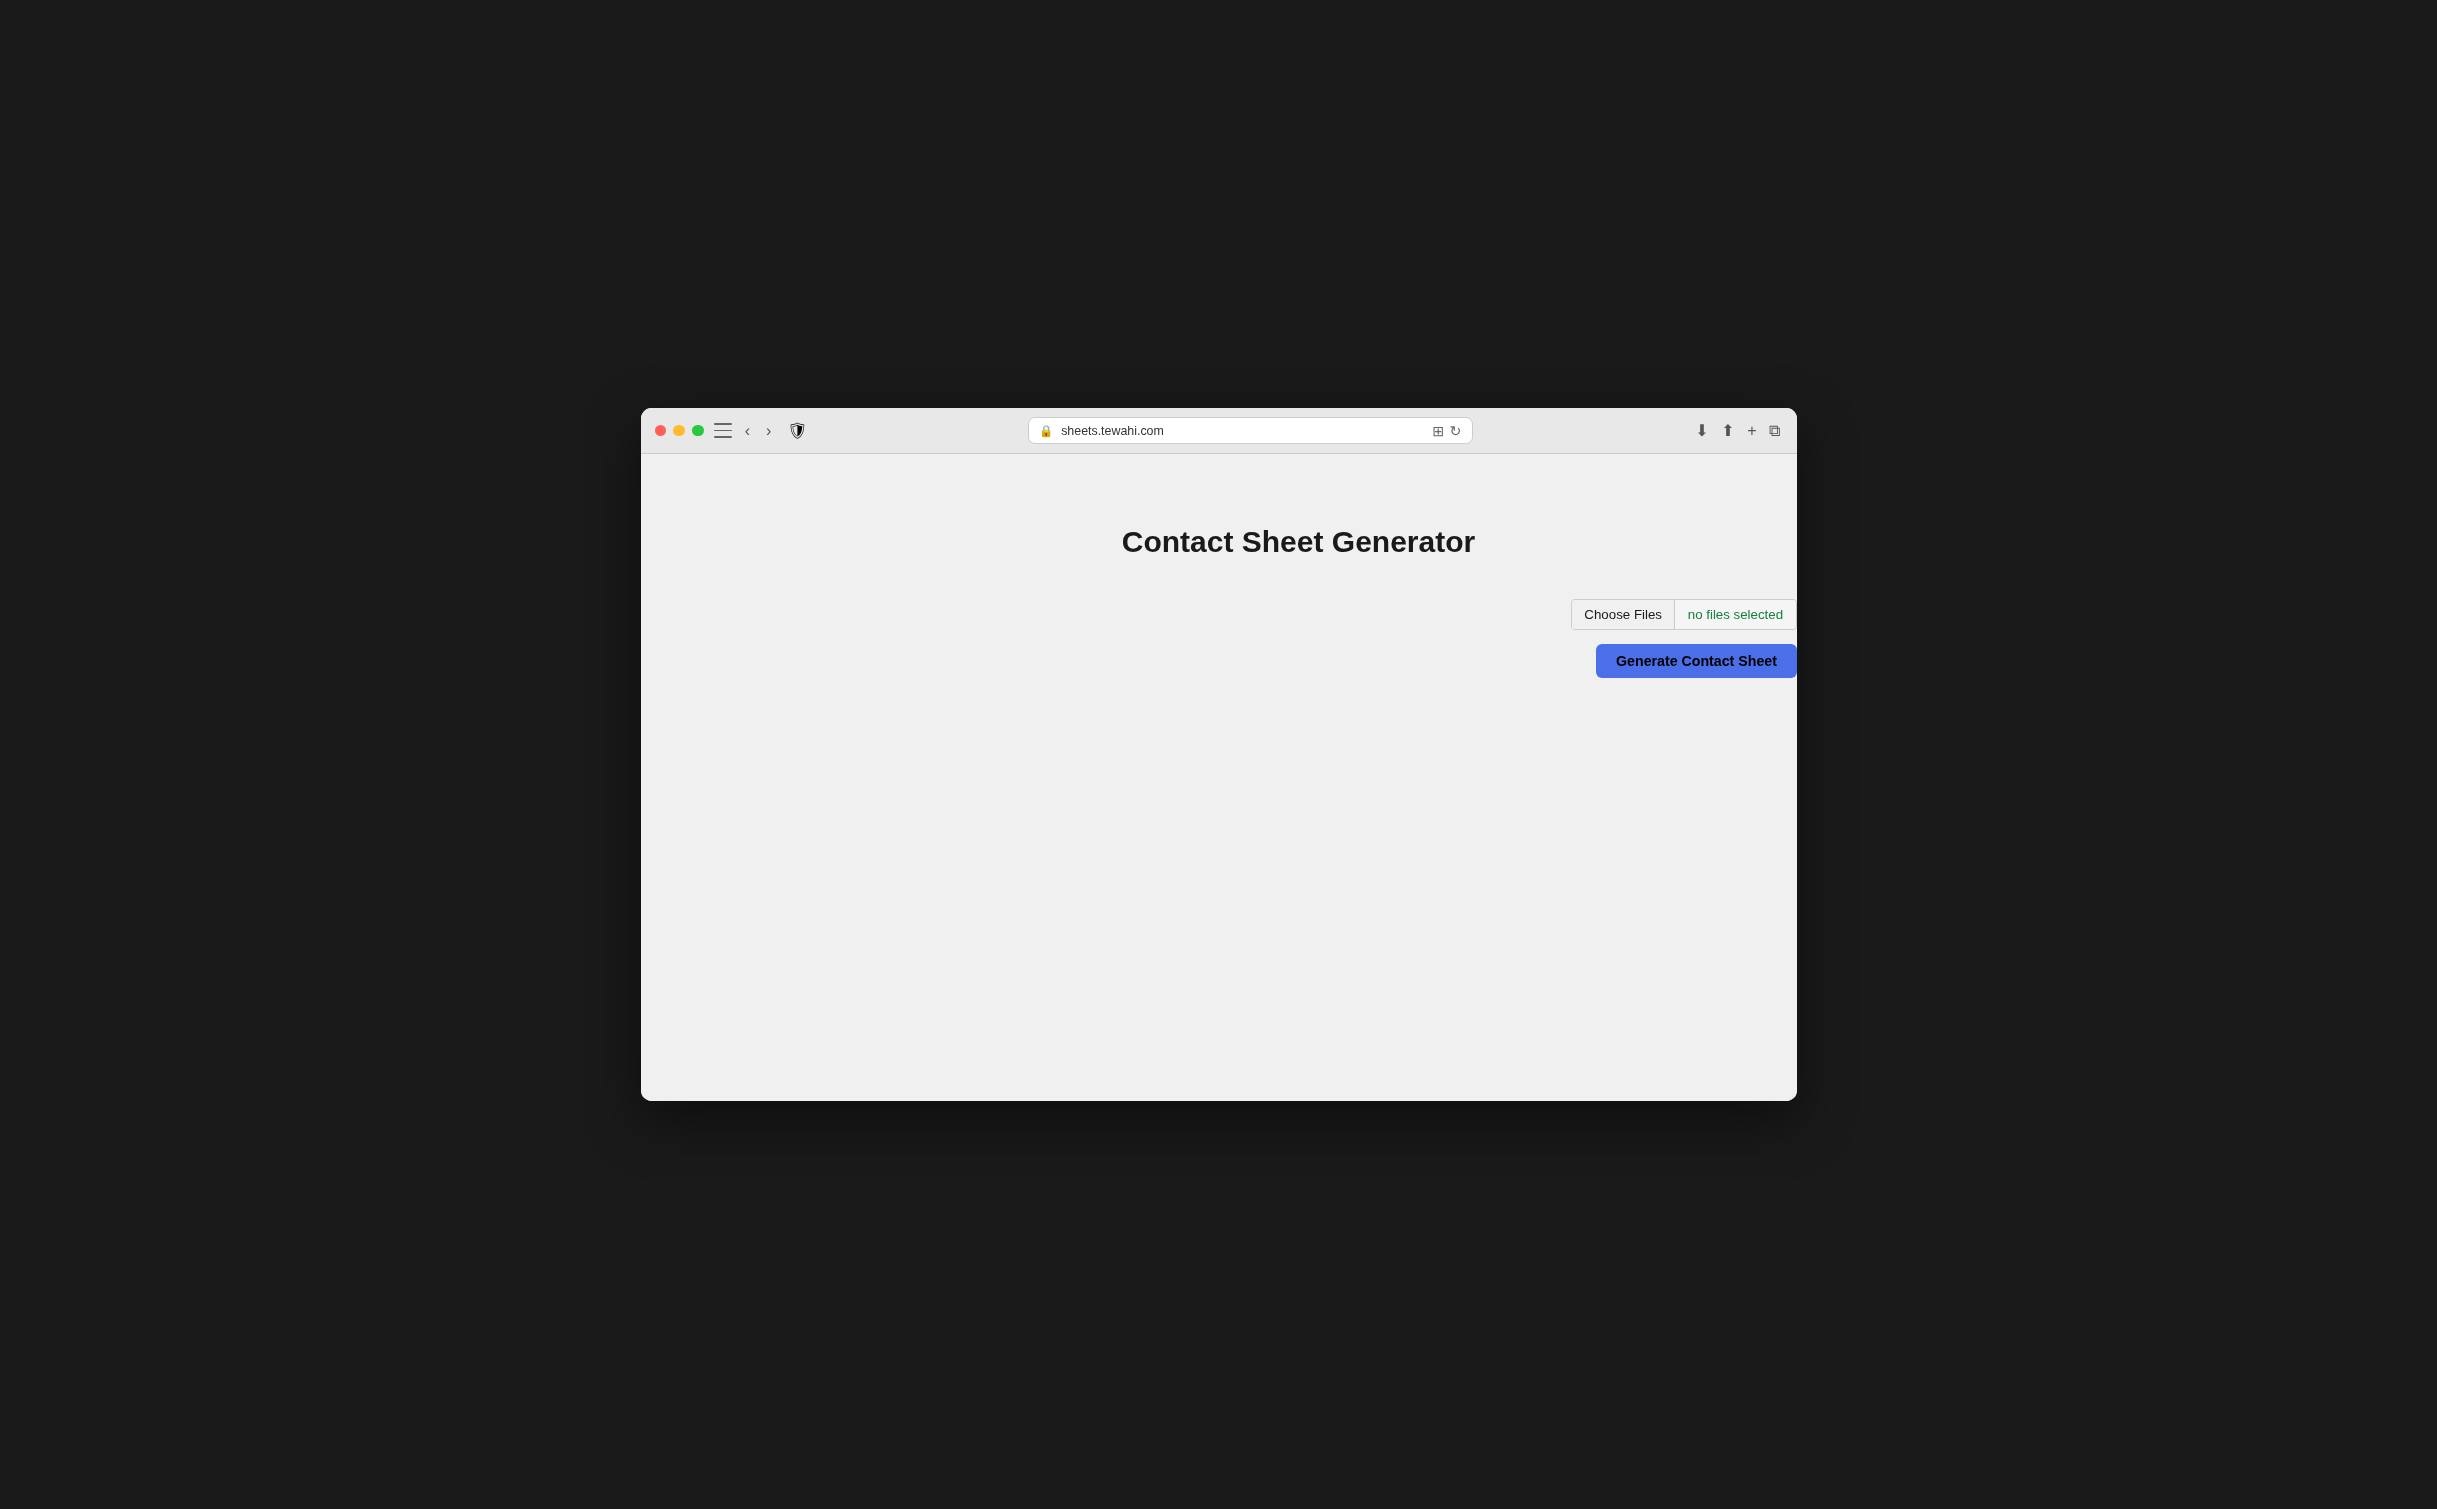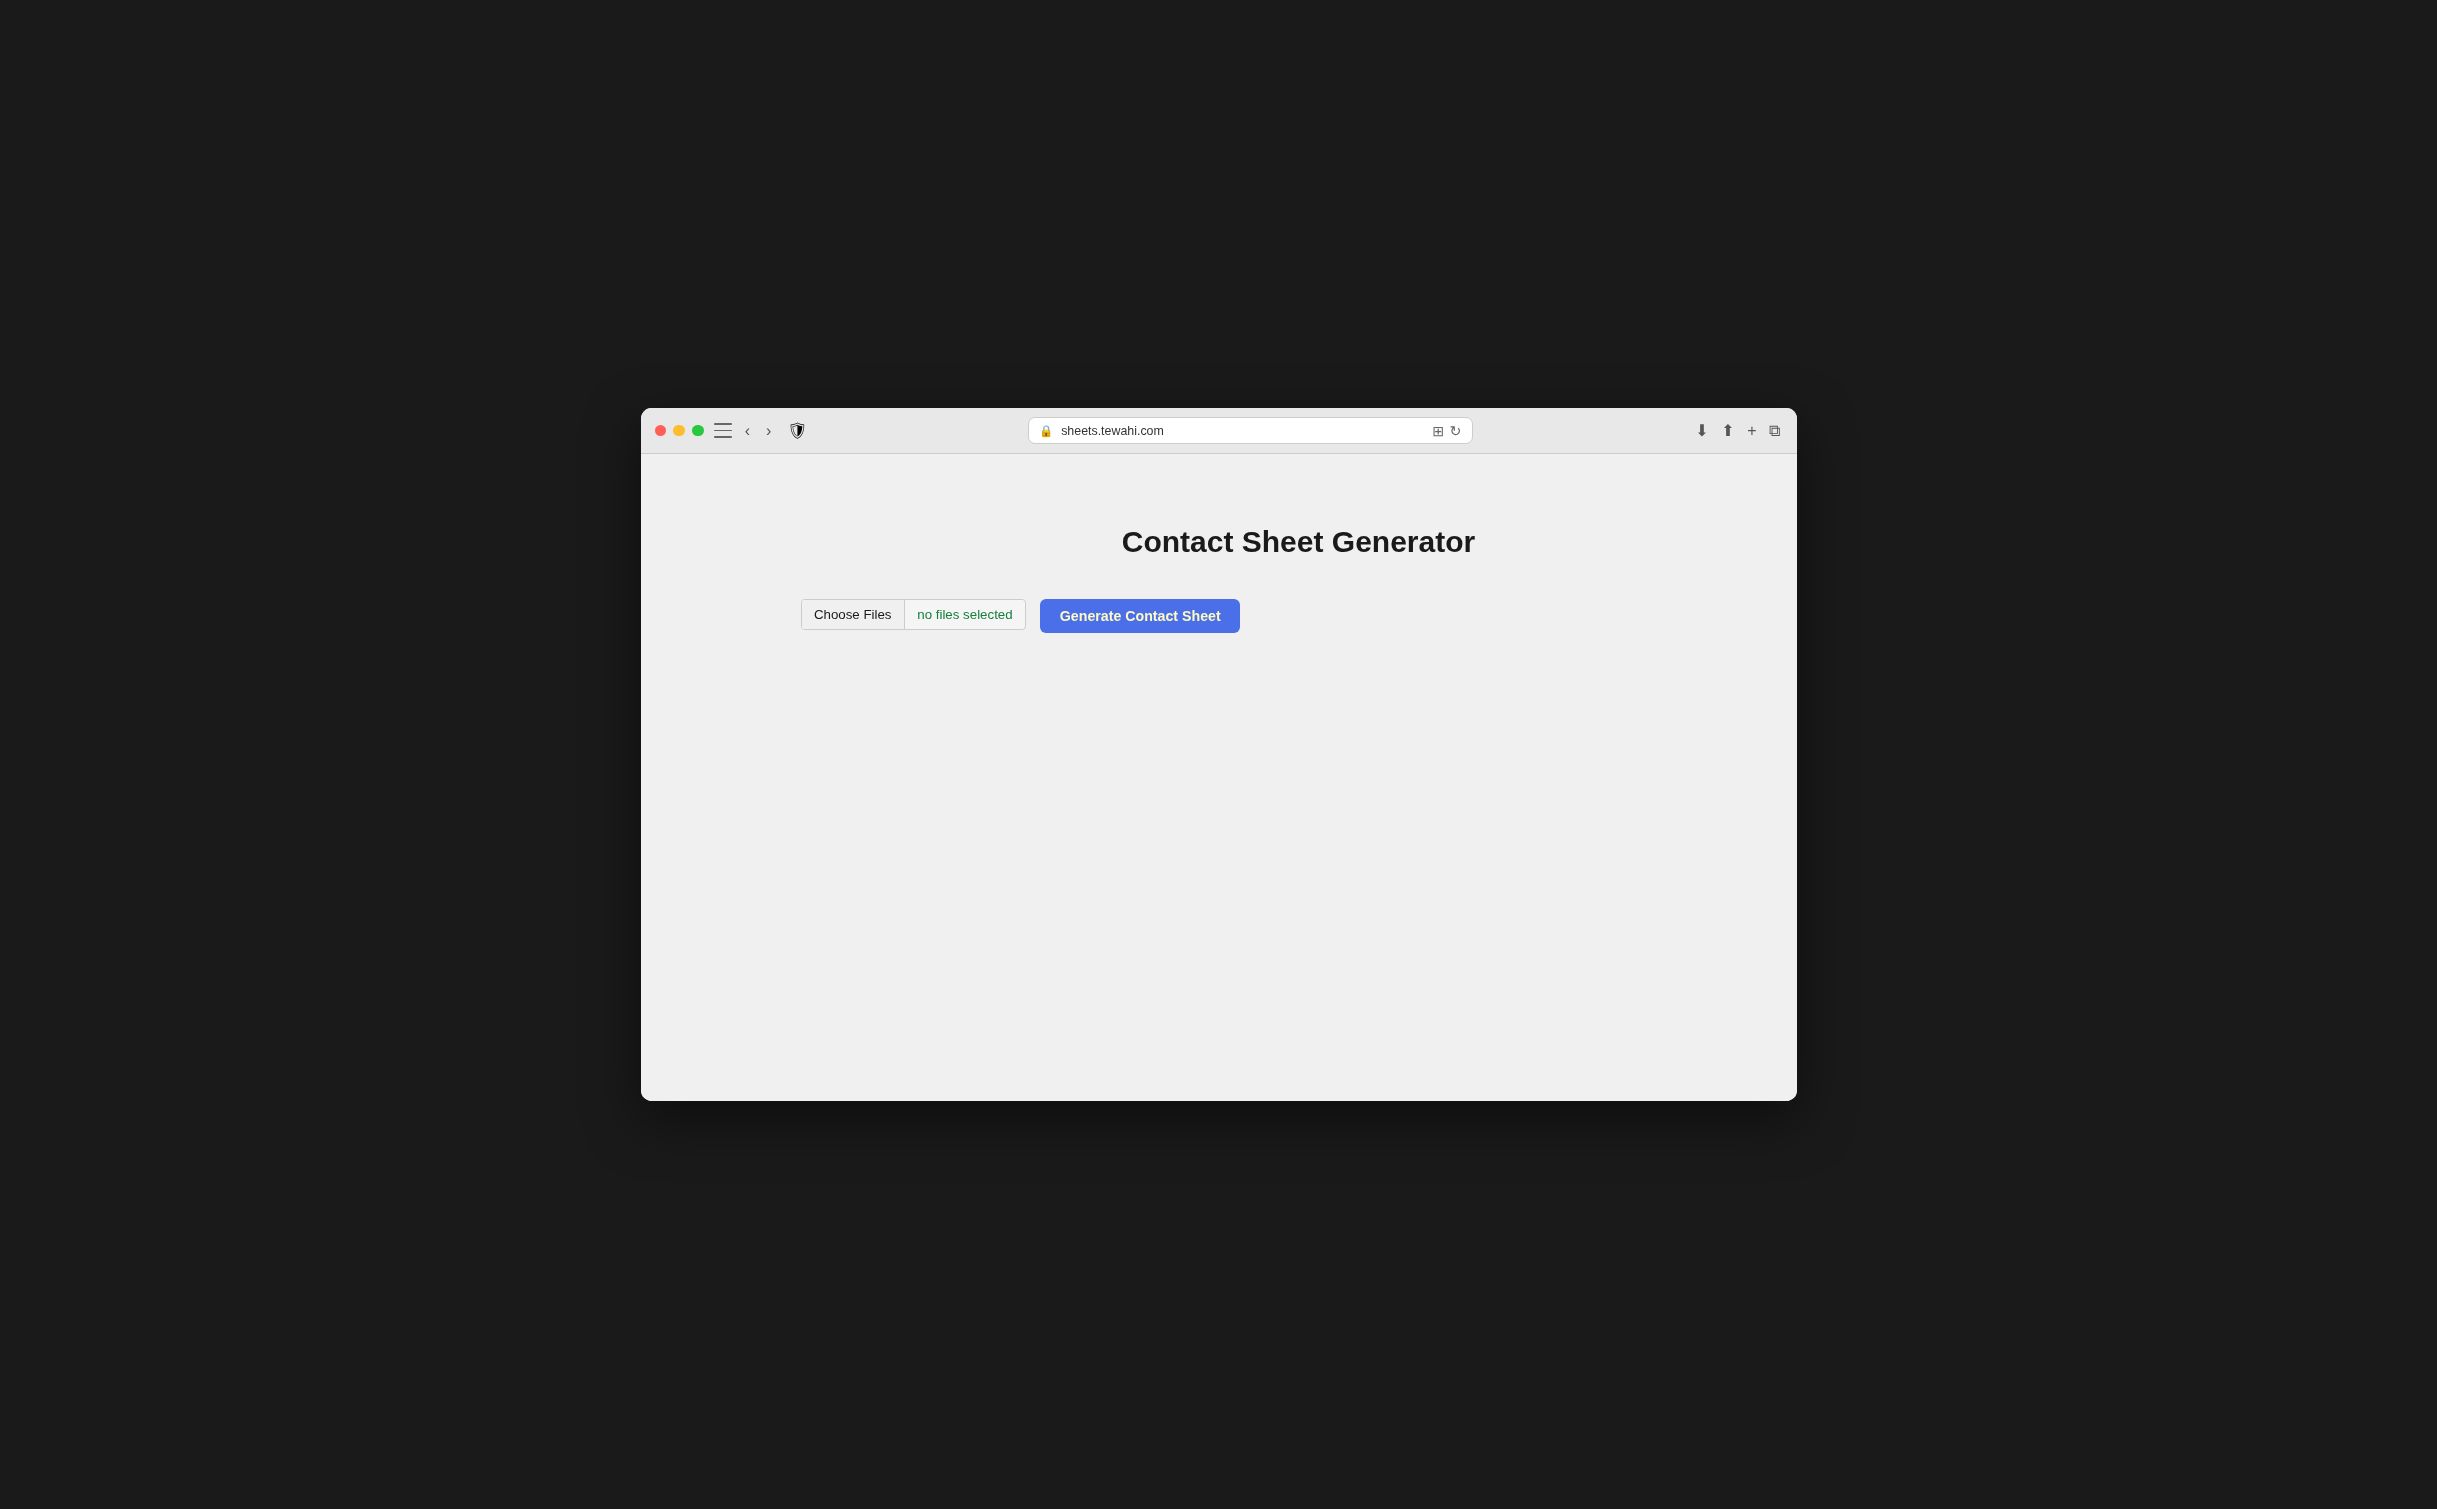--- a/index.html
+++ b/index.html
@@ -164,22 +164,23 @@
     .page-title {
       font-size: 30px;
       font-weight: 700;
       color: #1a1a1a;
       margin-bottom: 40px;
       text-align: center;
     }
 
     .file-input-row {
       display: flex;
-      align-items: flex-start;
+      align-items: flex-end;
       gap: 14.2px;
+      flex-direction: column;
     }
 
     .file-input-wrapper {
       display: flex;
       align-items: center;
       background: #f5f5f5;
       border: 0.9px solid #ccc;
       border-radius: 3.6px;
       overflow: hidden;
     }
@@ -197,21 +198,21 @@
 
     .no-files-label {
       padding: 7.1px 12.4px;
       font-size: 13.3px;
       color: #15803d;
       white-space: nowrap;
     }
 
     .generate-btn {
       background: #4a6fe8;
-      color: #fef9c3;
+      color: #000000;
       border: none;
       border-radius: 6px;
       padding: 9px 19.6px;
       font-size: 14.2px;
       font-weight: 600;
       cursor: pointer;
       font-family: inherit;
       white-space: nowrap;
     }
 

